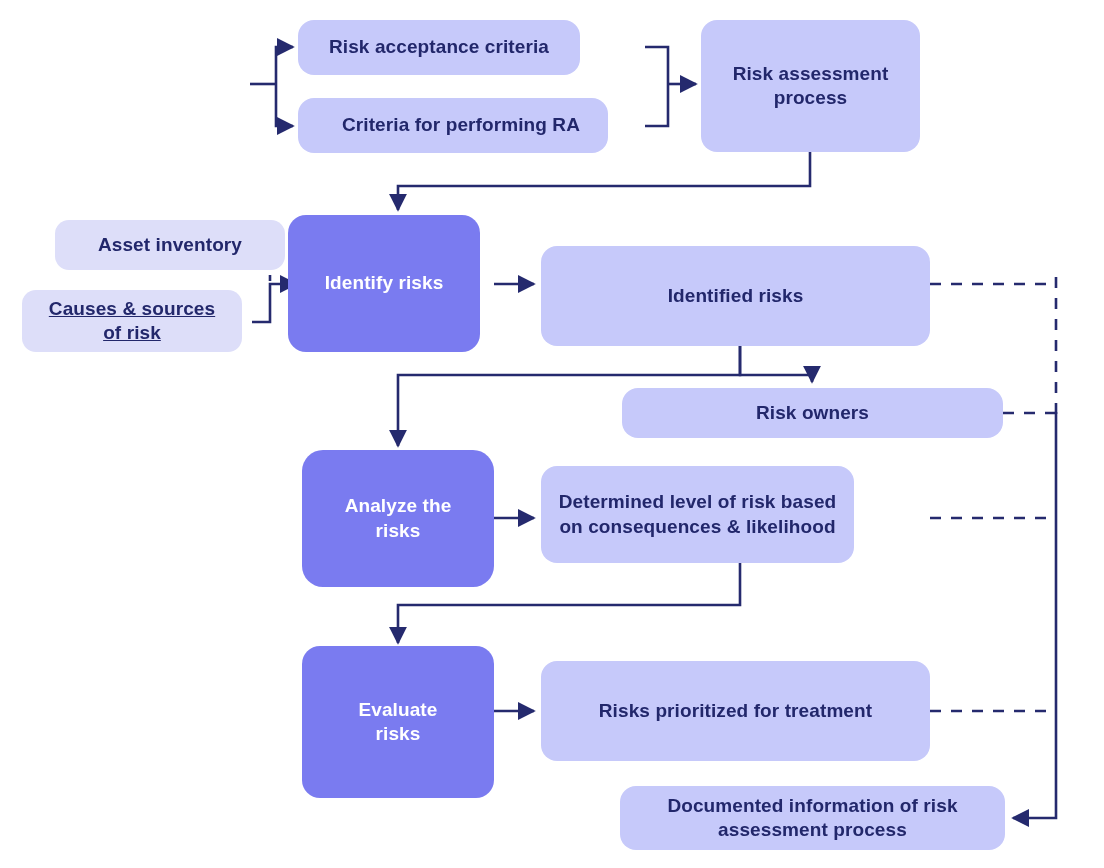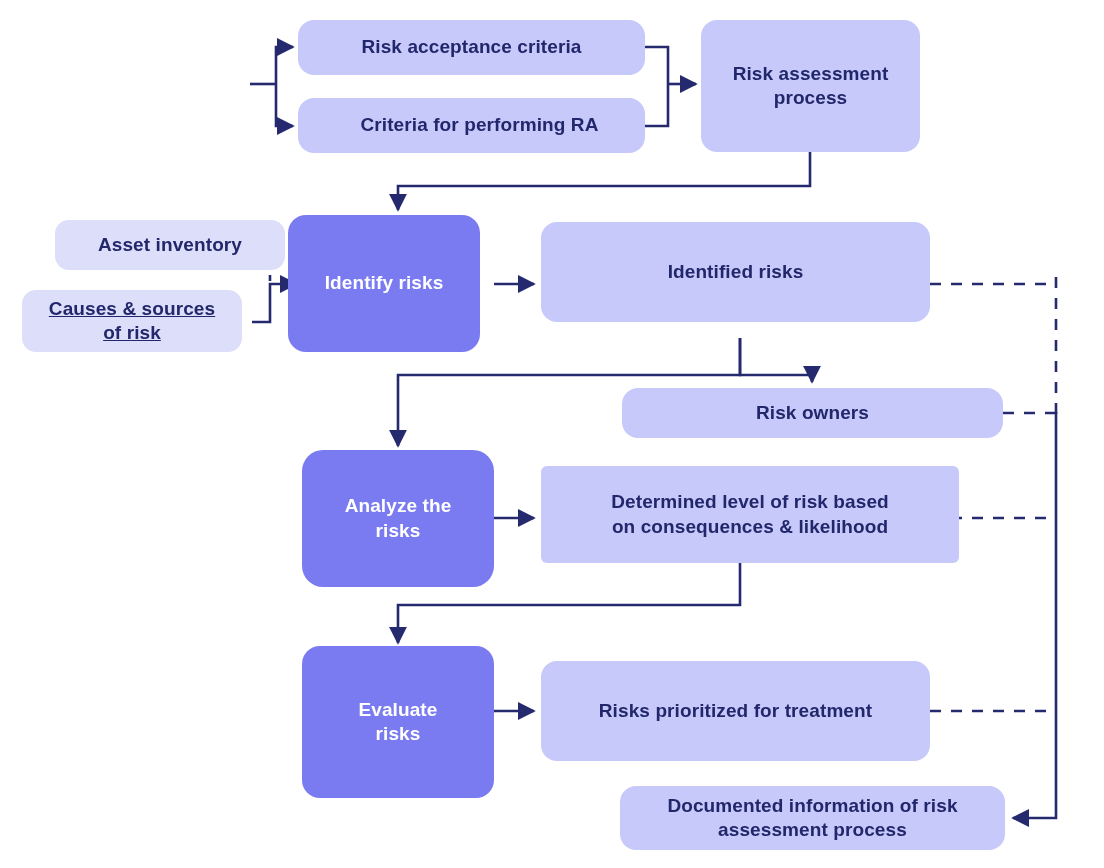--- a/index.html
+++ b/index.html
@@ -104,42 +104,42 @@
       <path d="M 930 518 L 1056 518" stroke-dasharray="11 10"></path>
       <path d="M 930 711 L 1056 711" stroke-dasharray="11 10"></path>
 
       <path d="M 1056 277 L 1056 414" stroke-dasharray="11 10"></path>
       <path d="M 1056 412 L 1056 818 L 1013 818" marker-end="url(#arrow)"></path>
 
     </g>
   </svg>
 
 
-  <div class="node output" style="left:298px; top:20px; width:347px; height:55px;">Risk acceptance criteria</div>
+  <div class="node output" style="left:298px; top:20px; width:282px; height:55px;">Risk acceptance criteria</div>
 
-  <div class="node output" style="left:298px; top:98px; width:347px; height:55px;padding-left:26px;">Criteria for performing RA</div>
+  <div class="node output" style="left:298px; top:98px; width:310px; height:55px;padding-left:26px;">Criteria for performing RA</div>
 
   <div class="node output" style="left:701px; top:20px; width:219px; height:132px;">Risk assessment
 process</div>
 
   <div class="node input" style="left:22px; top:220px; width:230px; height:50px;margin-left:33px;">Asset inventory</div>
 
   <div class="node input" style="left:22px; top:290px; width:220px; height:62px;text-decoration:underline;">Causes &amp; sources
 of risk</div>
 
   <div class="node process" style="left:288px; top:215px; width:192px; height:137px;">Identify risks</div>
 
-  <div class="node output" style="left:541px; top:222px; width:389px; height:100px;">Identified risks</div>
+  <div class="node output" style="left:541px; top:246px; width:389px; height:100px;">Identified risks</div>
 
   <div class="node output" style="left:622px; top:388px; width:381px; height:50px;">Risk owners</div>
 
   <div class="node process" style="left:302px; top:450px; width:192px; height:137px;border-radius:21px;">Analyze the
 risks</div>
 
-  <div class="node output" style="left:541px; top:466px; width:418px; height:97px;border-radius:6px;">Determined level of risk based
+  <div class="node output" style="left:541px; top:466px; width:313px; height:97px;">Determined level of risk based
 on consequences &amp; likelihood</div>
 
   <div class="node process" style="left:302px; top:646px; width:192px; height:152px;">Evaluate
 risks</div>
 
   <div class="node output" style="left:541px; top:661px; width:389px; height:100px;">Risks prioritized for treatment</div>
 
   <div class="node output" style="left:620px; top:786px; width:385px; height:64px;">Documented information of risk
 assessment process</div>
 

